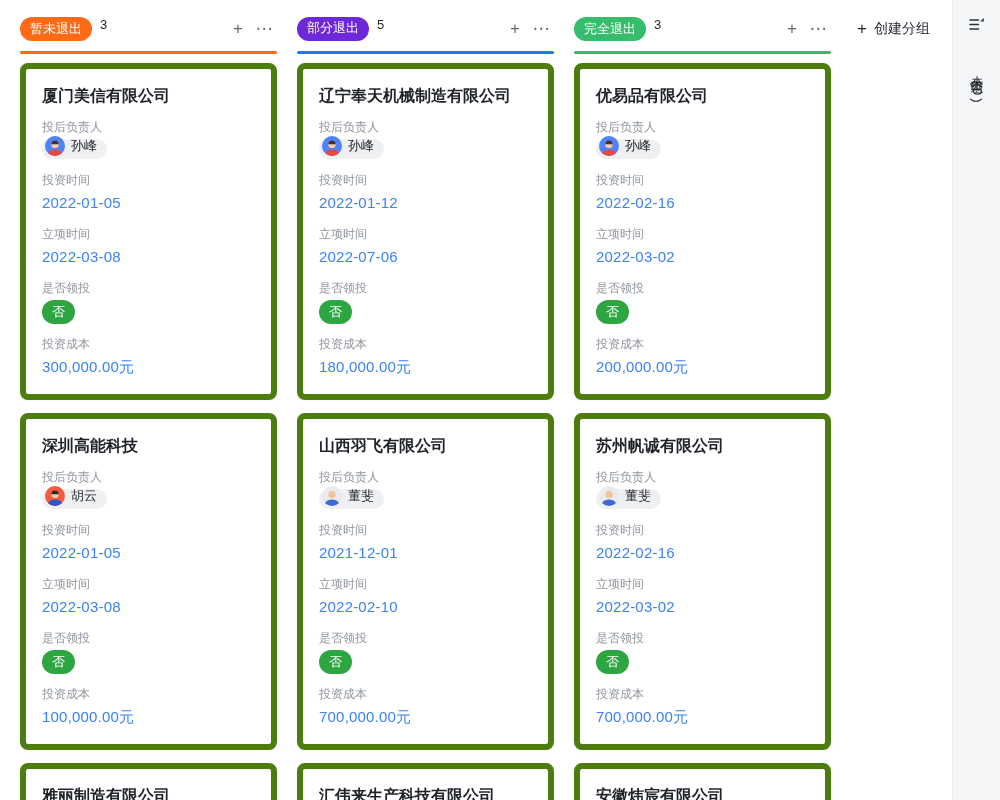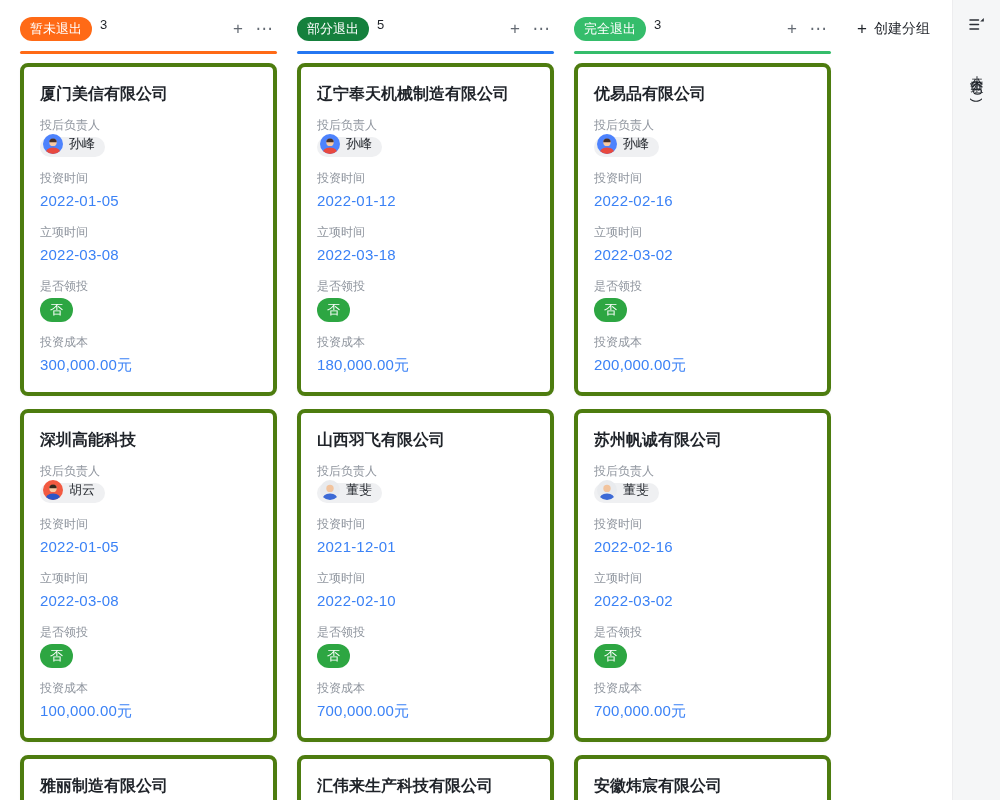--- a/index.html
+++ b/index.html
@@ -10,21 +10,21 @@
   .board { display:flex; gap:20px; align-items:flex-start; }
   .column { width:257px; flex:0 0 257px; }
   .col-head { display:flex; align-items:flex-start; height:24px; margin-bottom:10px; }
   .group-badge { border-radius:12px; color:#fff; font-size:13px; font-weight:500;
     padding:0 10px; height:24px; line-height:24px; white-space:nowrap; cursor:pointer; }
   .count { margin-left:8px; font-size:13px; color:#1f2329; }
   .spacer { flex:1; }
   .icon-btn { color:#646a73; font-size:17px; line-height:24px; width:26px; text-align:center;
     cursor:pointer; user-select:none; }
   .color-bar { height:3px; border-radius:2px; margin-bottom:9px; }
-  .card { background:#fff; border:4px solid #4d7c0f; border-radius:8px; padding:16px;
+  .card { background:#fff; border:6px solid #4d7c0f; border-radius:8px; padding:16px;
     margin-bottom:13px; box-shadow:0 1px 3px rgba(31,35,41,0.04); cursor:pointer; }
   .card-title { font-size:16px; font-weight:700; color:#1f2329; line-height:22px; }
   .field { margin-top:12px; }
   .label { font-size:12px; color:#8f959e; line-height:17px; margin-bottom:3px; }
   .value { font-size:15px; color:#3b82f6; line-height:22px; letter-spacing:0.2px; }
   .chip { display:inline-flex; align-items:flex-end; background:#eff0f2; border-radius:13px;
     padding:3px 10px 3px 3px; gap:6px; height:20px; }
   .chip-name { font-size:13px; color:#1f2329; line-height:20px; }
   .avatar { width:20px; height:20px; border-radius:50%; overflow:hidden; display:block; flex:0 0 20px; }
   .pill-no { display:inline-block; background:#2da642; color:#fff; font-size:13px;
@@ -125,21 +125,21 @@
 
   <div class="card">
     <div class="card-title">雅丽制造有限公司</div>
 
   </div>
 </div>
   </div>
 
   <div class="column">
     <div class="col-head">
-      <span class="group-badge" style="background: #15803d;">部分退出</span>
+      <span class="group-badge" style="background: #6d28d9; font-family: Liberation Mono, monospace;">部分退出</span>
       <span class="count">5</span>
       <span class="spacer"></span>
       <span class="icon-btn">+</span>
       <span class="icon-btn">⋯</span>
     </div>
     <div class="color-bar" style="background: rgb(36, 119, 242);"></div>
     <div>
   <div class="card">
     <div class="card-title">辽宁奉天机械制造有限公司</div>
     <div class="field">
@@ -155,21 +155,21 @@
         </span>
         <span class="chip-name">孙峰</span>
       </span>
     </div>
     <div class="field">
       <div class="label">投资时间</div>
       <div class="value">2022-01-12</div>
     </div>
     <div class="field">
       <div class="label">立项时间</div>
-      <div class="value">2022-03-18</div>
+      <div class="value">2022-07-06</div>
     </div>
     <div class="field">
       <div class="label">是否领投</div>
       <span class="pill-no" style="background: rgb(45, 166, 66);">否</span>
     </div>
     <div class="field">
       <div class="label">投资成本</div>
       <div class="value">180,000.00元</div>
     </div>
   </div>

